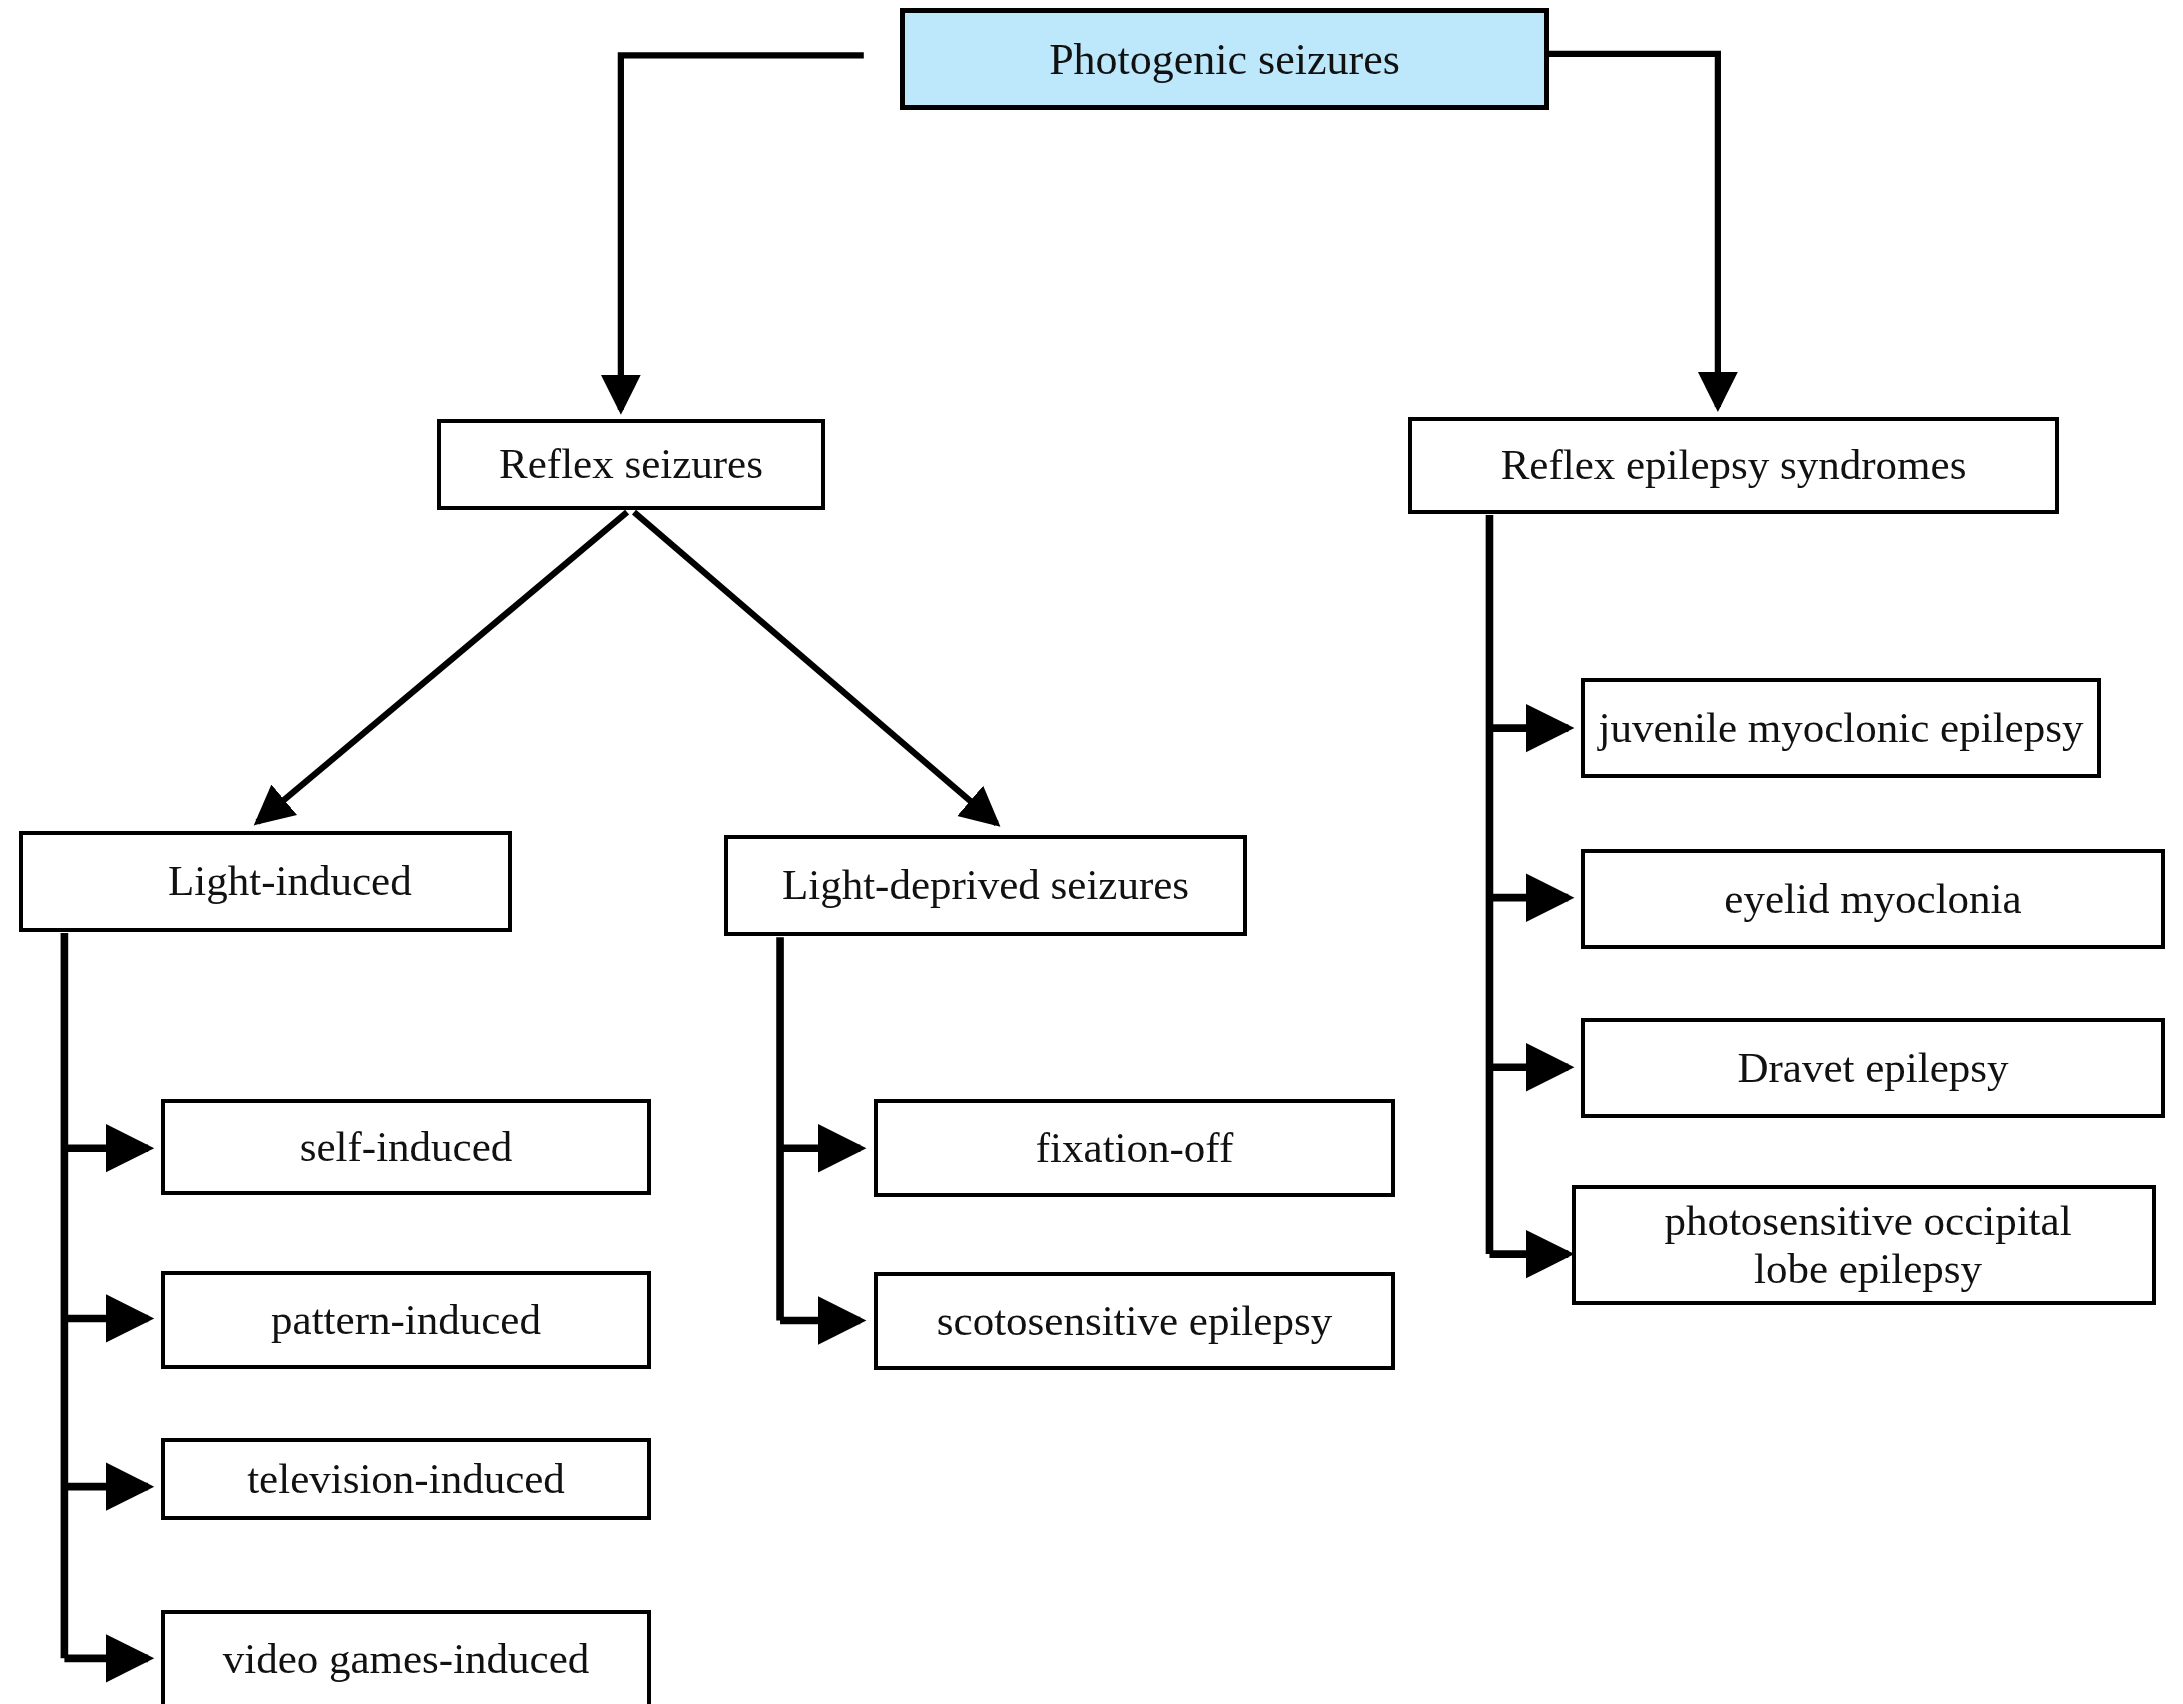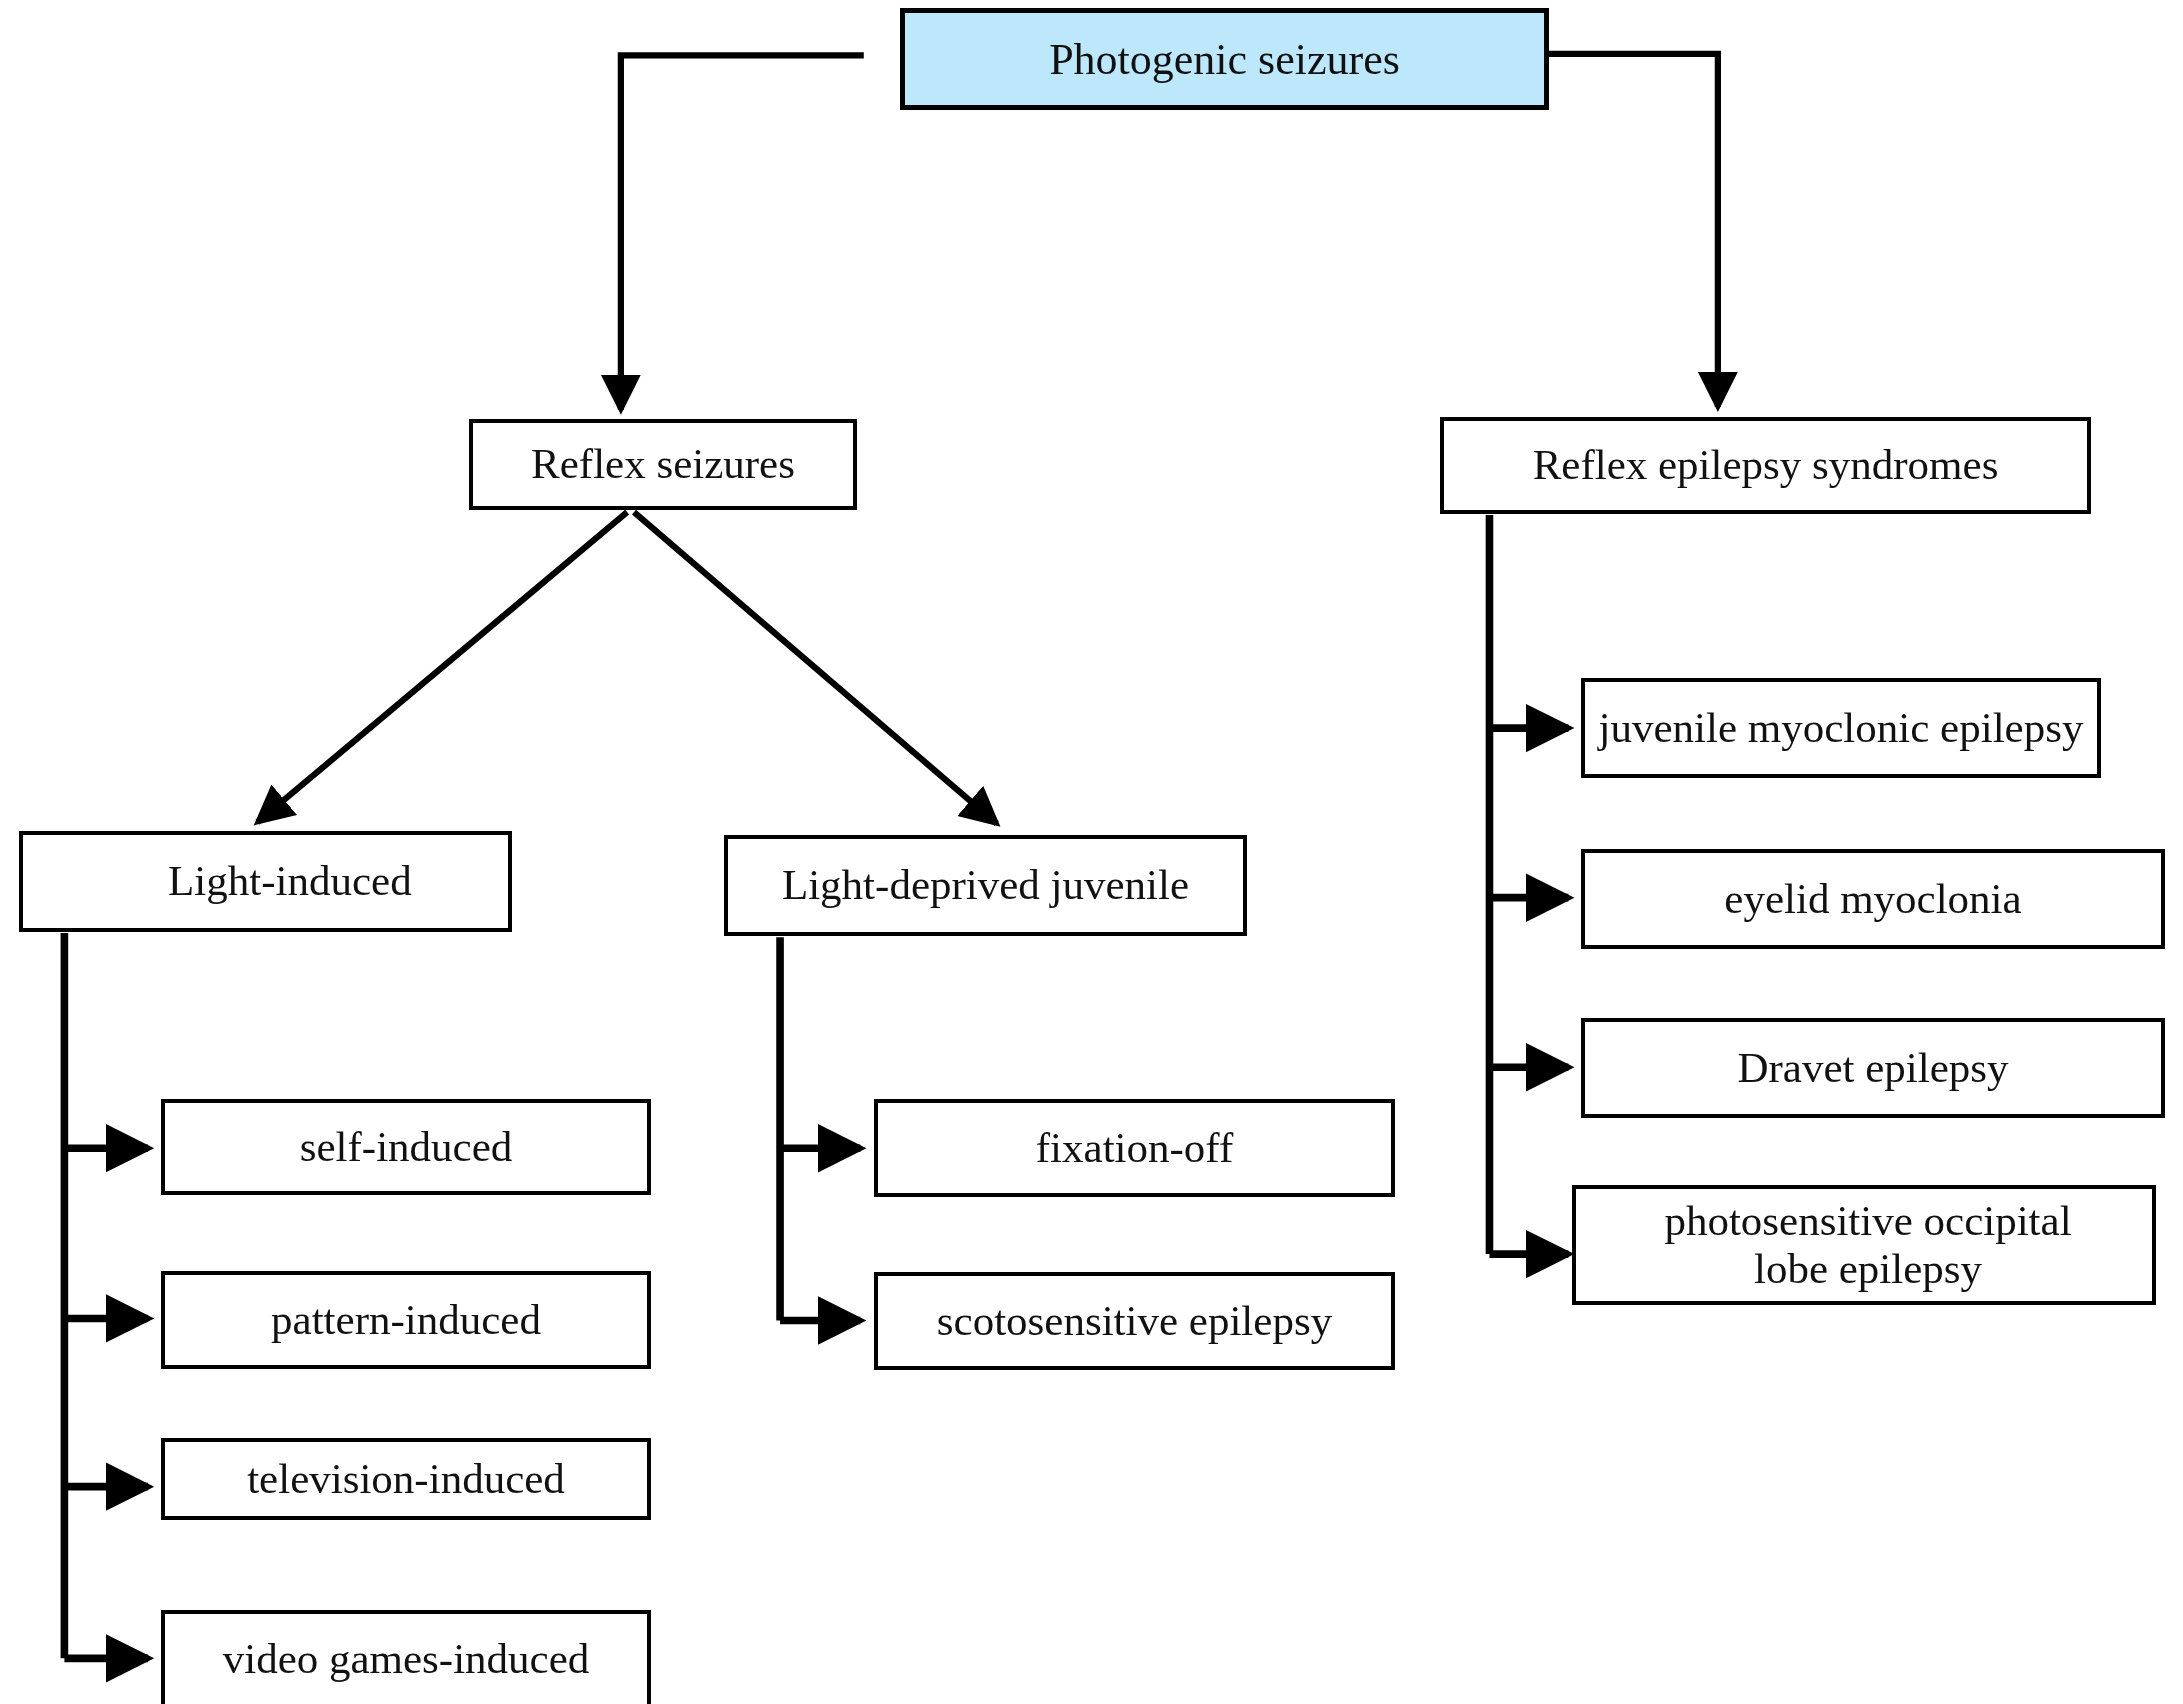--- a/index.html
+++ b/index.html
@@ -42,21 +42,21 @@
   .node-box.root {
     background: #BDE7FA;
     border-width: 5.5px;
   }
   .node-label {
     display: block;
     width: 100%;
     padding: 0 7px;
     white-space: pre-line;
   }
-  .lvl1 { font-size: 43px; margin-left: 32px; }
+  .lvl1 { font-size: 43px; }
   .lvl2 { font-size: 43px; }
   .leaf { font-size: 43px; }
   .root-label { font-size: 44px; }
 </style>
 </head>
 <body>
 
 <div id="diagram-root">
 
   <svg id="flow-svg" viewBox="0 0 3154 2462">
@@ -101,21 +101,21 @@
 
   <div class="node-box lvl1" style="left:1408px; top:417px; width:651px; height:97px;">
     <span class="node-label">Reflex epilepsy syndromes</span>
   </div>
 
   <div class="node-box lvl2" style="left:19.4px; top:831px; width:493px; height:101px;padding-left:48px;">
     <span class="node-label">Light-induced</span>
   </div>
 
   <div class="node-box lvl2" style="left:724px; top:835px; width:523px; height:101px;">
-    <span class="node-label">Light-deprived juvenile</span>
+    <span class="node-label">Light-deprived seizures</span>
   </div>
 
   <div class="node-box leaf" style="left:161px; top:1099px; width:490px; height:96px;">
     <span class="node-label">self-induced</span>
   </div>
 
   <div class="node-box leaf" style="left:161px; top:1271px; width:490px; height:98px;">
     <span class="node-label">pattern-induced</span>
   </div>
 

